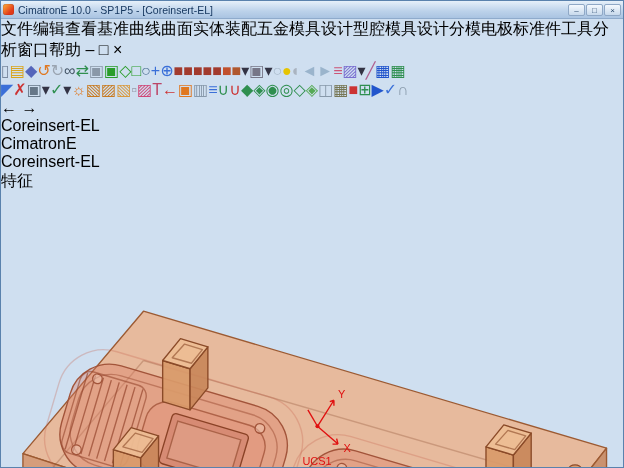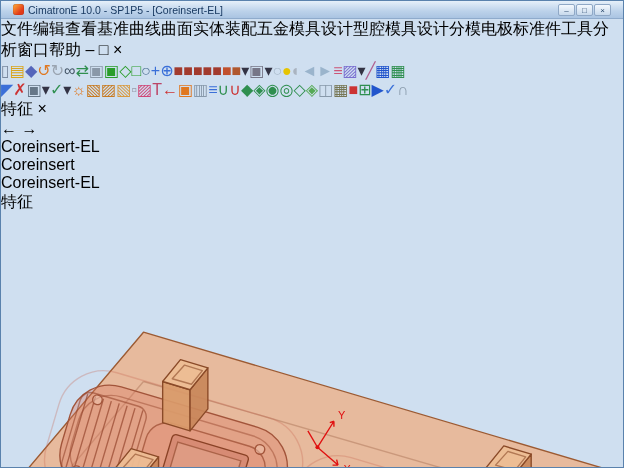--- a/index.html
+++ b/index.html
@@ -1,19 +1,19 @@
 <!DOCTYPE html>
 <html><head>
 <meta charset="utf-8">
 <style>
   html,body{margin:0;padding:0;background:#9aa7b5;font-family:"Liberation Sans","DejaVu Sans",sans-serif;}
   *{box-sizing:border-box;}
   .window{position:relative;width:624px;height:468px;border:1px solid #5a82ad;background:#cfdff0;display:flex;flex-direction:column;overflow:hidden;}
   
-  .titlebar{height:18px;flex:0 0 18px;display:flex;align-items:center;padding:0 12px;gap:4px;
+  .titlebar{height:18px;flex:0 0 18px;display:flex;align-items:center;padding:0 2px;gap:4px;
     background:linear-gradient(#e6f0fa,#bcd2ea 60%,#aac4e2);border-bottom:1px solid #8fabcc;}
   .app-icon{width:11px;height:11px;border-radius:3px;background:linear-gradient(135deg,#ffb23a,#e23a1a 70%);box-shadow:inset 0 0 1px #7a1a00;}
   .title-text{font-size:10.5px;color:#15365e;white-space:nowrap;overflow:hidden;flex:1;}
   .caption-buttons{display:flex;gap:1px;}
   .cap-btn{width:17px;height:12px;font-size:8px;line-height:11px;text-align:center;color:#2a4a6e;
     background:linear-gradient(#f4f9fe,#c7d9ec);border:1px solid #8fa8c6;border-radius:2px;cursor:default;}
   .cap-btn.close{background:linear-gradient(#f3a08a,#d círculo0}
   .cap-btn.close{background:linear-gradient(#ef9a84,#cf3e28);color:#fff;border-color:#9c2a18;}
   
   .menubar{height:14px;flex:0 0 14px;display:flex;align-items:center;background:linear-gradient(#f6fafe,#dcе9f6);
@@ -102,38 +102,33 @@
   <div class="toolbar">
     <span class="tb-icon"><span class="g" style="color: rgb(122, 138, 160);">▯</span></span><span class="tb-icon"><span class="g" style="color: rgb(217, 165, 32);">▤</span></span><span class="tb-icon"><span class="g" style="color: rgb(85, 102, 187);">◆</span></span><span class="tb-icon grip"><span class="g"></span></span><span class="tb-icon"><span class="g" style="color: rgb(224, 120, 32);">↺</span></span><span class="tb-icon"><span class="g" style="color: rgb(154, 164, 176);">↻</span></span><span class="tb-icon"><span class="g" style="color: rgb(68, 85, 102);">∞</span></span><span class="tb-icon"><span class="g" style="color: rgb(47, 143, 79);">⇄</span></span><span class="tb-icon"><span class="g" style="color: rgb(138, 152, 168);">▣</span></span><span class="tb-icon grip"><span class="g"></span></span><span class="tb-icon"><span class="g" style="color: rgb(42, 157, 42);">▣</span></span><span class="tb-icon"><span class="g" style="color: rgb(42, 157, 42);">◇</span></span><span class="tb-icon"><span class="g" style="color: rgb(42, 157, 42);">□</span></span><span class="tb-icon"><span class="g" style="color: rgb(85, 119, 153);">○</span></span><span class="tb-icon"><span class="g" style="color: rgb(58, 111, 216);">+</span></span><span class="tb-icon"><span class="g" style="color: rgb(58, 111, 216);">⊕</span></span><span class="tb-icon grip"><span class="g"></span></span><span class="tb-icon"><span class="g" style="color: rgb(162, 59, 46);">■</span></span><span class="tb-icon"><span class="g" style="color: rgb(162, 59, 46);">■</span></span><span class="tb-icon"><span class="g" style="color: rgb(162, 59, 46);">■</span></span><span class="tb-icon"><span class="g" style="color: rgb(162, 59, 46);">■</span></span><span class="tb-icon"><span class="g" style="color: rgb(162, 59, 46);">■</span></span><span class="tb-icon hl"><span class="g" style="color: rgb(193, 81, 46);">■</span></span><span class="tb-icon"><span class="g" style="color: rgb(176, 88, 46);">■</span></span><span class="tb-icon narrow"><span class="g" style="color: rgb(51, 51, 68);">▾</span></span><span class="tb-icon"><span class="g" style="color: rgb(119, 119, 136);">▣</span></span><span class="tb-icon narrow"><span class="g" style="color: rgb(51, 51, 68);">▾</span></span><span class="tb-icon grip"><span class="g"></span></span><span class="tb-icon"><span class="g" style="color: rgb(170, 187, 204);">○</span></span><span class="tb-icon"><span class="g" style="color: rgb(230, 196, 0);">●</span></span><span class="tb-icon"><span class="g" style="color: rgb(170, 180, 192);">◐</span></span><span class="tb-icon"><span class="g" style="color: rgb(154, 180, 204);">◄</span></span><span class="tb-icon"><span class="g" style="color: rgb(154, 180, 204);">►</span></span><span class="tb-icon grip"><span class="g"></span></span><span class="tb-icon"><span class="g" style="color: rgb(204, 85, 119);">≡</span></span><span class="tb-icon"><span class="g" style="color: rgb(122, 111, 208);">▨</span></span><span class="tb-icon narrow"><span class="g" style="color: rgb(51, 51, 68);">▾</span></span><span class="tb-icon grip"><span class="g"></span></span><span class="tb-icon"><span class="g" style="color: rgb(176, 96, 144);">╱</span></span><span class="tb-icon grip"><span class="g"></span></span><span class="tb-icon"><span class="g" style="color: rgb(34, 85, 204);">▦</span></span><span class="tb-icon"><span class="g" style="color: rgb(47, 143, 79);">▦</span></span>
   </div>
   <div class="toolbar">
     <span class="tb-icon grip"><span class="g"></span></span><span class="tb-icon"><span class="g" style="color: rgb(58, 111, 216);">◤</span></span><span class="tb-icon"><span class="g" style="color: rgb(204, 51, 51);">✗</span></span><span class="tb-icon"><span class="g" style="color: rgb(102, 119, 136);">▣</span></span><span class="tb-icon narrow"><span class="g" style="color: rgb(51, 51, 68);">▾</span></span><span class="tb-icon"><span class="g" style="color: rgb(47, 143, 79);">✓</span></span><span class="tb-icon narrow"><span class="g" style="color: rgb(51, 51, 68);">▾</span></span><span class="tb-icon grip"><span class="g"></span></span><span class="tb-icon"><span class="g" style="color: rgb(224, 120, 32);">☼</span></span><span class="tb-icon hl"><span class="g" style="color: rgb(200, 122, 32);">▧</span></span><span class="tb-icon hl"><span class="g" style="color: rgb(200, 122, 32);">▨</span></span><span class="tb-icon hl"><span class="g" style="color: rgb(216, 154, 64);">▧</span></span><span class="tb-icon"><span class="g" style="color: rgb(153, 153, 170);">▫</span></span><span class="tb-icon hl"><span class="g" style="color: rgb(208, 72, 120);">▨</span></span><span class="tb-icon"><span class="g" style="color: rgb(187, 68, 102);">T</span></span><span class="tb-icon"><span class="g" style="color: rgb(204, 51, 51);">←</span></span><span class="tb-icon hl"><span class="g" style="color: rgb(224, 120, 32);">▣</span></span><span class="tb-icon"><span class="g" style="color: rgb(136, 153, 170);">▥</span></span><span class="tb-icon"><span class="g" style="color: rgb(58, 111, 216);">≡</span></span><span class="tb-icon grip"><span class="g"></span></span><span class="tb-icon"><span class="g" style="color: rgb(47, 143, 79);">∪</span></span><span class="tb-icon"><span class="g" style="color: rgb(204, 51, 51);">∪</span></span><span class="tb-icon grip"><span class="g"></span></span><span class="tb-icon"><span class="g" style="color: rgb(47, 143, 79);">◆</span></span><span class="tb-icon"><span class="g" style="color: rgb(47, 143, 79);">◈</span></span><span class="tb-icon"><span class="g" style="color: rgb(47, 143, 79);">◉</span></span><span class="tb-icon"><span class="g" style="color: rgb(47, 143, 79);">◎</span></span><span class="tb-icon"><span class="g" style="color: rgb(47, 143, 79);">◇</span></span><span class="tb-icon"><span class="g" style="color: rgb(85, 170, 85);">◈</span></span><span class="tb-icon"><span class="g" style="color: rgb(136, 153, 170);">◫</span></span><span class="tb-icon"><span class="g" style="color: rgb(119, 119, 85);">▦</span></span><span class="tb-icon"><span class="g" style="color: rgb(204, 51, 51);">■</span></span><span class="tb-icon"><span class="g" style="color: rgb(47, 143, 79);">⊞</span></span><span class="tb-icon"><span class="g" style="color: rgb(34, 85, 204);">▶</span></span><span class="tb-icon grip"><span class="g"></span></span><span class="tb-icon"><span class="g" style="color: rgb(58, 111, 216);">✓</span></span><span class="tb-icon"><span class="g" style="color: rgb(136, 153, 170);">∩</span></span>
   </div>
 
   <div class="main">
 
     <div class="left-panel">
-      <div class="panel-header">
-        <span class="ph-title">特征</span>
-        <span class="pin"></span>
-        <span class="ph-close">×</span>
-      </div>
       <div class="tree tree1">
         <div class="nav-row">
           <span class="nav-arrow back">←</span>
           <span class="nav-arrow fwd">→</span>
         </div>
         <div class="tree-row">
           <span class="cone-icon"></span>
           <span class="root-label">Coreinsert-EL</span>
         </div>
         <div class="tree-row">
           <span class="tree-indent"></span>
           <span class="part-icon"></span>
-          <span class="child-label">Coreinsert</span>
+          <span class="child-label">CimatronE</span>
           <span class="row-icons">
             <span class="bulb"></span>
             <span class="sq"></span>
             <span class="sq"></span>
             <span class="sq"></span>
           </span>
         </div>
       </div>
       <div class="tree tree2">
         <div class="tree-row">

